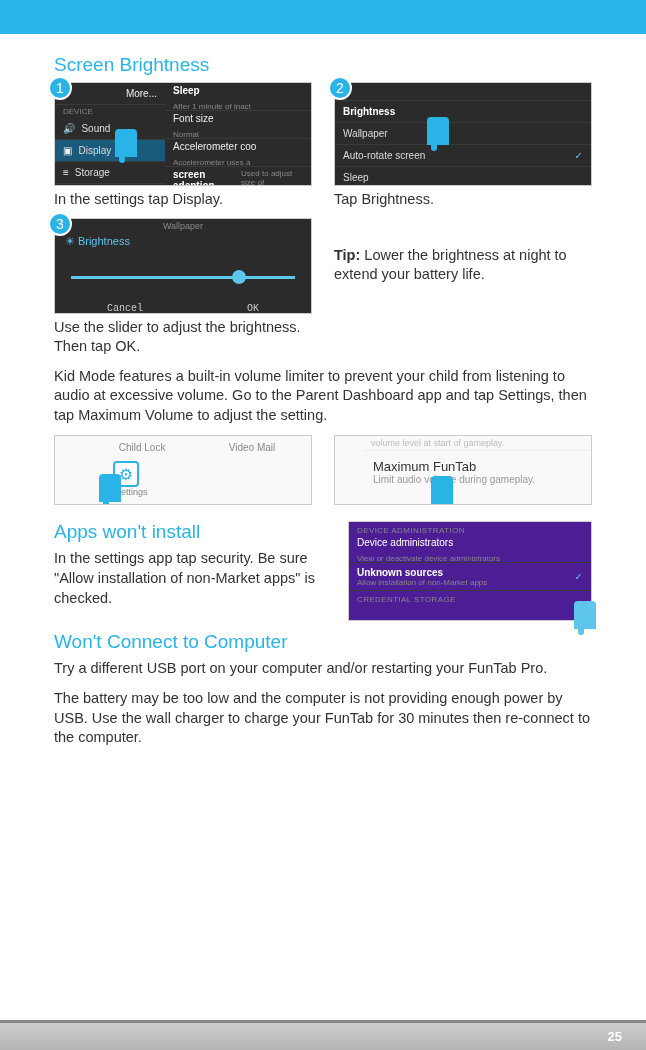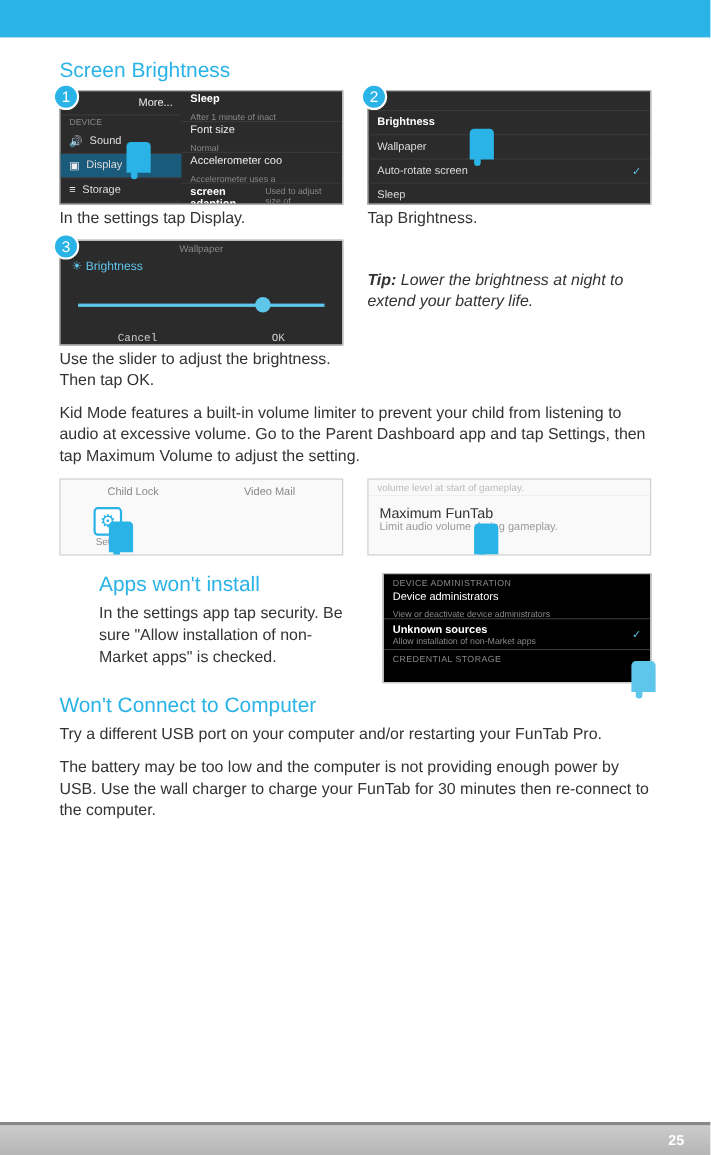--- a/index.html
+++ b/index.html
@@ -103,22 +103,22 @@
     padding: 0 8px;
     font-size: 10px;
     gap: 6px;
   }
   .ss-row.sel { background: #1a5a7a; }
   .ss-label { color: #ddd; }
   .ss-sub { color: #888; font-size: 8px; }
   .ss-split { display: flex; height: 100%; }
   .check { color: #5ec5eb; margin-left: auto; }
   .screenshot.sh-short { height: 96px; }
-  .screenshot.sh-white { background: #f9f9f9; color: #555; height: 70px; }
-  .screenshot.sh-sec { height: 100px; background: #000000; }
+  .screenshot.sh-white { background: #f9f9f9; color: #555; height: 70px; padding-left: 28px; }
+  .screenshot.sh-sec { height: 100px; background: #4c1d95; }
   .gear {
     width: 26px; height: 26px; border: 2px solid #2ab3e6; border-radius: 4px;
     display: inline-flex; align-items: center; justify-content: center;
     color: #2ab3e6; font-size: 16px; background: #fff;
   }
   .slider-track {
     height: 3px; background: #5ec5eb; margin: 24px 16px 0; position: relative;
   }
   .slider-thumb {
     position: absolute; right: 22%; top: -6px;
@@ -136,21 +136,21 @@
     justify-content: flex-end;
     padding-right: 24px;
     border-top: 3px solid #888;
   }
   .page-num {
     color: #fff;
     font-weight: bold;
     font-size: 13px;
   }
   .sec-block { margin-top: 10px; }
-  .apps-row { display: flex; gap: 22px; align-items: flex-start; margin-left: 36px; }
+  .apps-row { display: flex; gap: 22px; align-items: flex-start; }
   .apps-left { flex: 1; }
   .apps-right { width: 244px; }
   .sh-sec .ss-row { height: 28px; }
   .sh-sec .hdr { font-size: 8px; color: #888; padding: 4px 8px 0; letter-spacing: 0.4px; }
   .maxvol-title { color: #333; font-size: 13px; font-weight: 500; }
   .maxvol-sub { color: #999; font-size: 10px; }
   .sh-white .topcut { color: #bbb; font-size: 9px; padding: 2px 8px; border-bottom: 1px solid #eee; white-space: nowrap; overflow: hidden; }
 </style>
 </head>
 <body>
@@ -252,21 +252,21 @@
           <div class="btn-row">
             <span>Cancel</span>
             <span>OK</span>
           </div>
 
         </div>
         <div class="caption">Use the slider to adjust the brightness. Then tap OK.</div>
       </div>
 
       <div class="col">
-        <p class="body-text" style="margin-top:28px;font-style:italic;">
+        <p class="body-text" style="margin-top:28px;">
           <span class="tip-label">Tip:</span><span> Lower the brightness at night to extend your battery life.</span>
         </p>
       </div>
     </div>
   </div>
 
   <div class="sec-block">
     <p class="body-text">Kid Mode features a built-in volume limiter to prevent your child from listening to audio at excessive volume. Go to the Parent Dashboard app and tap Settings, then tap Maximum Volume to adjust the setting.</p>
     <div class="row">
       <div class="col">

